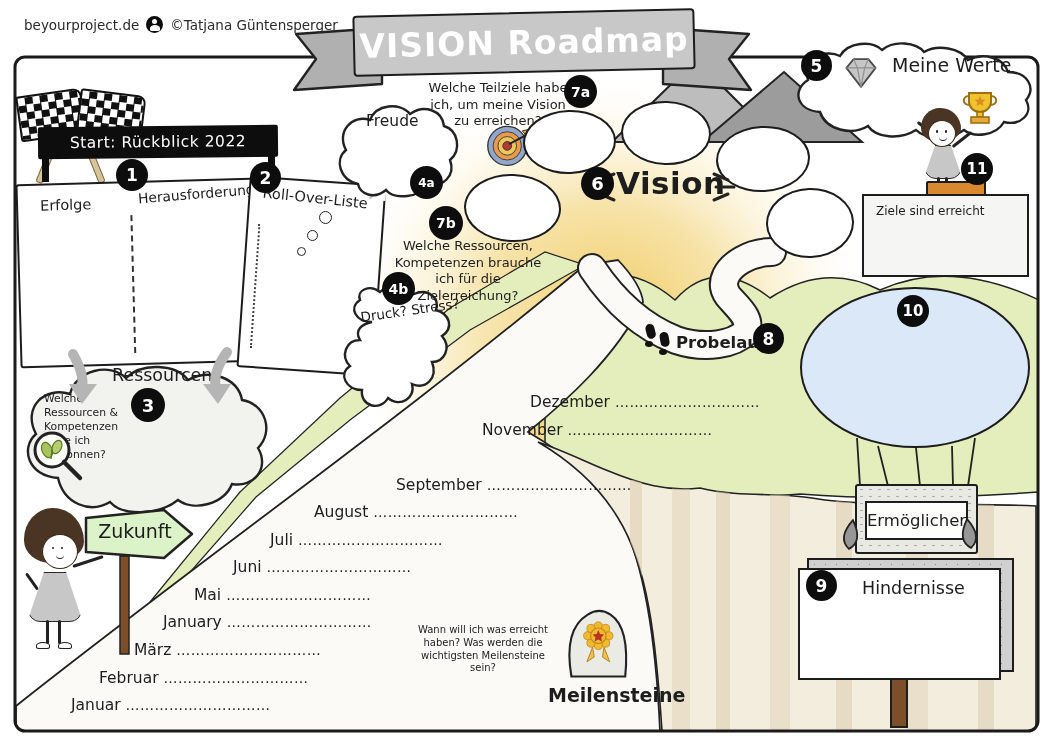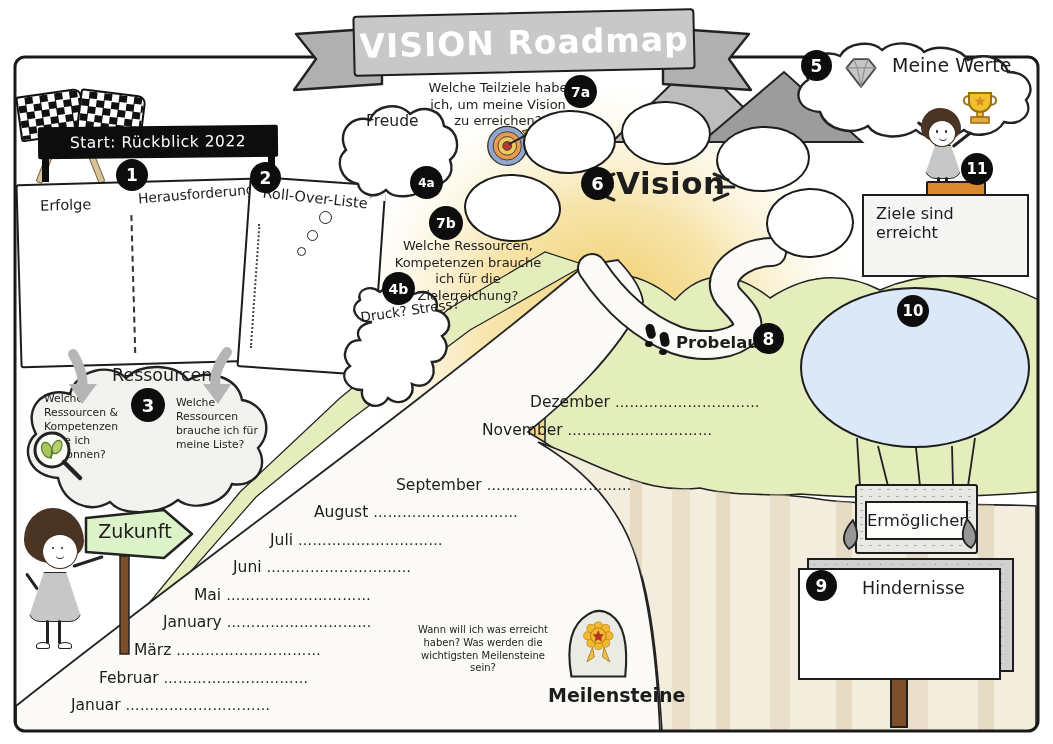--- a/index.html
+++ b/index.html
@@ -54,21 +54,21 @@
   .qsmall{position:absolute;font-size:10.8px;line-height:1.3;z-index:3;}
 
   .month{position:absolute;font-size:15.5px;white-space:nowrap;z-index:2;}
   .month .dots{letter-spacing:.5px;font-size:14px;}
 
   .oval{position:absolute;background:#fff;border:2.2px solid #1c1c1c;border-radius:50%;z-index:2;}
 
   .vision-label{left:616px;top:165px;font-size:31px;font-weight:bold;z-index:3;letter-spacing:.5px;}
 
   .sign-ziele{left:862px;top:194px;width:163px;height:79px;background:#f5f5f3;border:2.5px solid #1d1d1d;z-index:2;}
-  .sign-ziele div{padding:8px 16px 0 12px;font-size:16px;}
+  .sign-ziele div{padding:8px 16px 0 12px;font-size:12px;}
   .podium{left:926px;top:181px;width:56px;height:14px;background:#d8882f;border:2px solid #1d1d1d;border-radius:2px;z-index:2;}
 
   .balloon{left:800px;top:287px;width:226px;height:157px;background:#dbe8f8;border:2.5px solid #1d1d1d;border-radius:50%;z-index:2;}
   .basket{left:855px;top:484px;width:119px;height:66px;background:#e9e9e4;border:2.5px solid #1d1d1d;border-radius:3px;z-index:2;
     background-image:radial-gradient(#adadad 1px, transparent 1.3px);background-size:9px 7px;}
   .basket .blabel{position:absolute;left:8px;top:15px;width:99px;height:35px;background:#fdfdfb;border:2px solid #1d1d1d;
     display:flex;align-items:center;justify-content:center;font-size:16.5px;}
 
   .h-bevel{position:absolute;left:9px;top:0;width:203px;height:110px;background:#d0d0d0;border:2px solid #1d1d1d;
     background-image:radial-gradient(#8a8a8a .8px, transparent 1px);background-size:11px 9px;}
@@ -130,20 +130,25 @@
         <rect x="770" y="490" width="20" height="250" fill="#e2d5ba"></rect>
         <rect x="836" y="495" width="16" height="250" fill="#dccdb0"></rect>
         <rect x="906" y="495" width="22" height="250" fill="#e2d5ba"></rect>
         <rect x="978" y="495" width="16" height="250" fill="#dccdb0"></rect>
       </g>
     </g>
 
     <rect x="15" y="57" width="1023" height="674" rx="10" fill="none" stroke="#1a1a1a" stroke-width="3"></rect>
   </svg>
 
+  <div class="abs credits">
+    <span>beyourproject.de</span>
+    <span class="c-logo"></span>
+    <span>©Tatjana Güntensperger</span>
+  </div>
 
   <svg class="abs tail" style="left:290px;top:26px" width="95" height="68" viewBox="0 0 95 68">
     <path d="M92,2 L92,58 L4,64 L26,33 L6,8 Z" fill="#b0b0b0" stroke="#222" stroke-width="2.4" stroke-linejoin="round"></path>
   </svg>
   <svg class="abs tail" style="left:660px;top:26px" width="95" height="68" viewBox="0 0 95 68">
     <path d="M3,2 L3,58 L91,64 L69,33 L89,8 Z" fill="#b0b0b0" stroke="#222" stroke-width="2.4" stroke-linejoin="round"></path>
   </svg>
   <div class="abs banner-band">
     <span>VISION Roadmap</span>
   </div>
@@ -182,21 +187,20 @@
   <svg class="abs" style="left:338px;top:286px;z-index:2" width="135" height="140" viewBox="0 0 135 140">
     <path d="M34,36 C18,36 10,22 22,14 C18,4 32,-2 42,6 C52,-4 70,-2 76,8 C90,2 102,12 98,24 C112,28 116,42 104,50 C114,62 106,76 94,76 C100,92 88,104 74,98 C78,112 62,122 50,112 C42,126 22,120 24,104 C8,104 0,88 12,80 C2,70 8,54 22,54 C16,44 24,38 34,36 Z" fill="#fff" stroke="#222" stroke-width="2.4"></path>
   </svg>
   <div class="abs cloudtxt" style="left:360px;top:302px;font-size:13.5px;transform:rotate(-8deg)">Druck? Stress?</div>
 
   <svg class="abs" style="left:14px;top:352px;z-index:2" width="270" height="170" viewBox="0 0 270 170">
     <path d="M44,126 C14,124 6,96 22,82 C8,56 30,34 56,42 C62,18 96,10 112,26 C128,10 162,12 174,28 C196,16 224,26 228,48 C252,52 260,80 244,96 C256,116 240,136 218,132 C210,152 180,160 164,148 C144,164 108,164 96,150 C76,162 50,152 44,126 Z" fill="#f2f2ef" stroke="#222" stroke-width="2.4"></path>
   </svg>
   <div class="abs cloudtxt" style="left:112px;top:365px;font-size:17.5px">Ressourcen</div>
   <div class="abs qsmall" style="left:44px;top:392px;width:96px">Welche Ressourcen &amp; Kompetenzen habe ich gewonnen?</div>
-  <div class="abs qsmall" style="left:176px;top:396px;width:88px">Welche Ressourcen brauche ich für meine Liste?</div>
   <svg class="abs" style="left:30px;top:428px;z-index:3" width="58" height="58" viewBox="0 0 58 58">
     <circle cx="22" cy="22" r="17" fill="#fcfcf6" stroke="#222" stroke-width="3"></circle>
     <line x1="34" y1="34" x2="50" y2="50" stroke="#222" stroke-width="4.5" stroke-linecap="round"></line>
     <ellipse cx="17" cy="22" rx="5" ry="8" fill="#a8c45c" stroke="#5a7a2a" stroke-width="1.2" transform="rotate(-22 17 22)"></ellipse>
     <ellipse cx="27" cy="19" rx="4.5" ry="7" fill="#b4cf6b" stroke="#5a7a2a" stroke-width="1.2" transform="rotate(24 27 19)"></ellipse>
     <line x1="21" y1="31" x2="22" y2="22" stroke="#5a7a2a" stroke-width="1.4"></line>
   </svg>
 
   <svg class="abs" style="left:55px;top:352px;z-index:3" width="200" height="55" viewBox="0 0 200 55">
     <path d="M18,2 C26,16 29,26 27,36" fill="none" stroke="#b5b5b5" stroke-width="10" stroke-linecap="round"></path>

